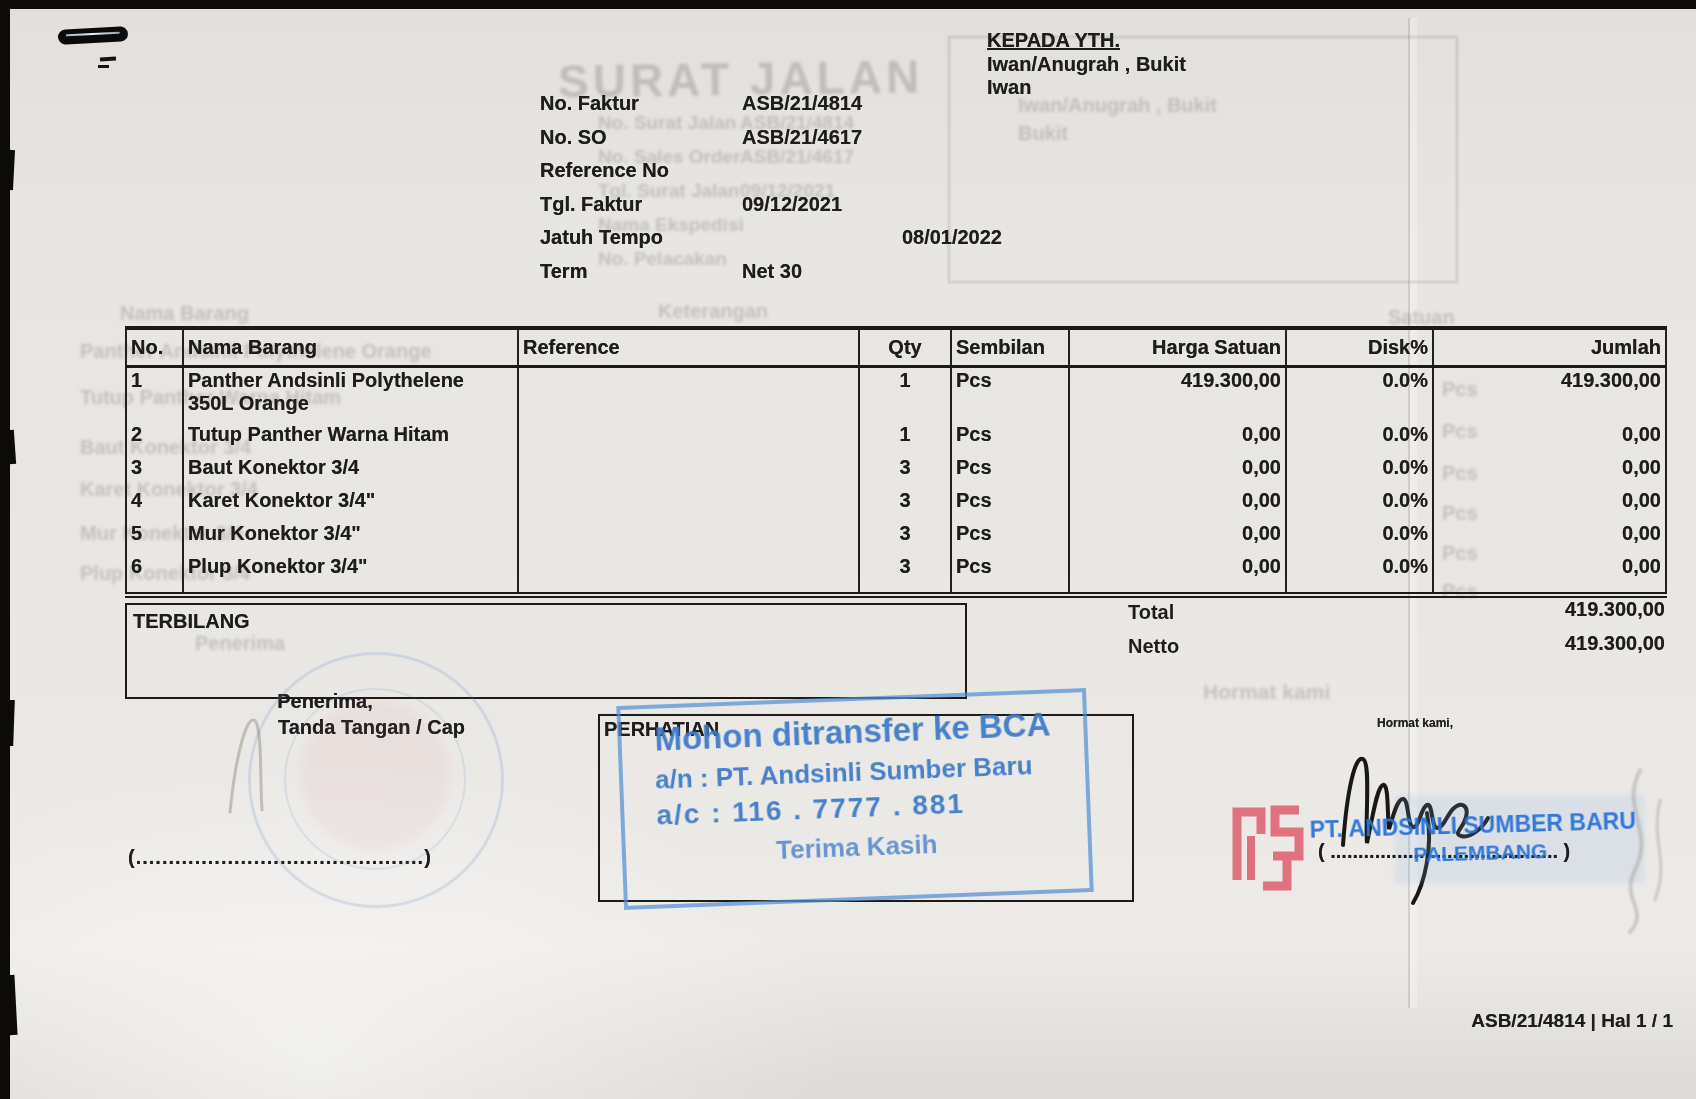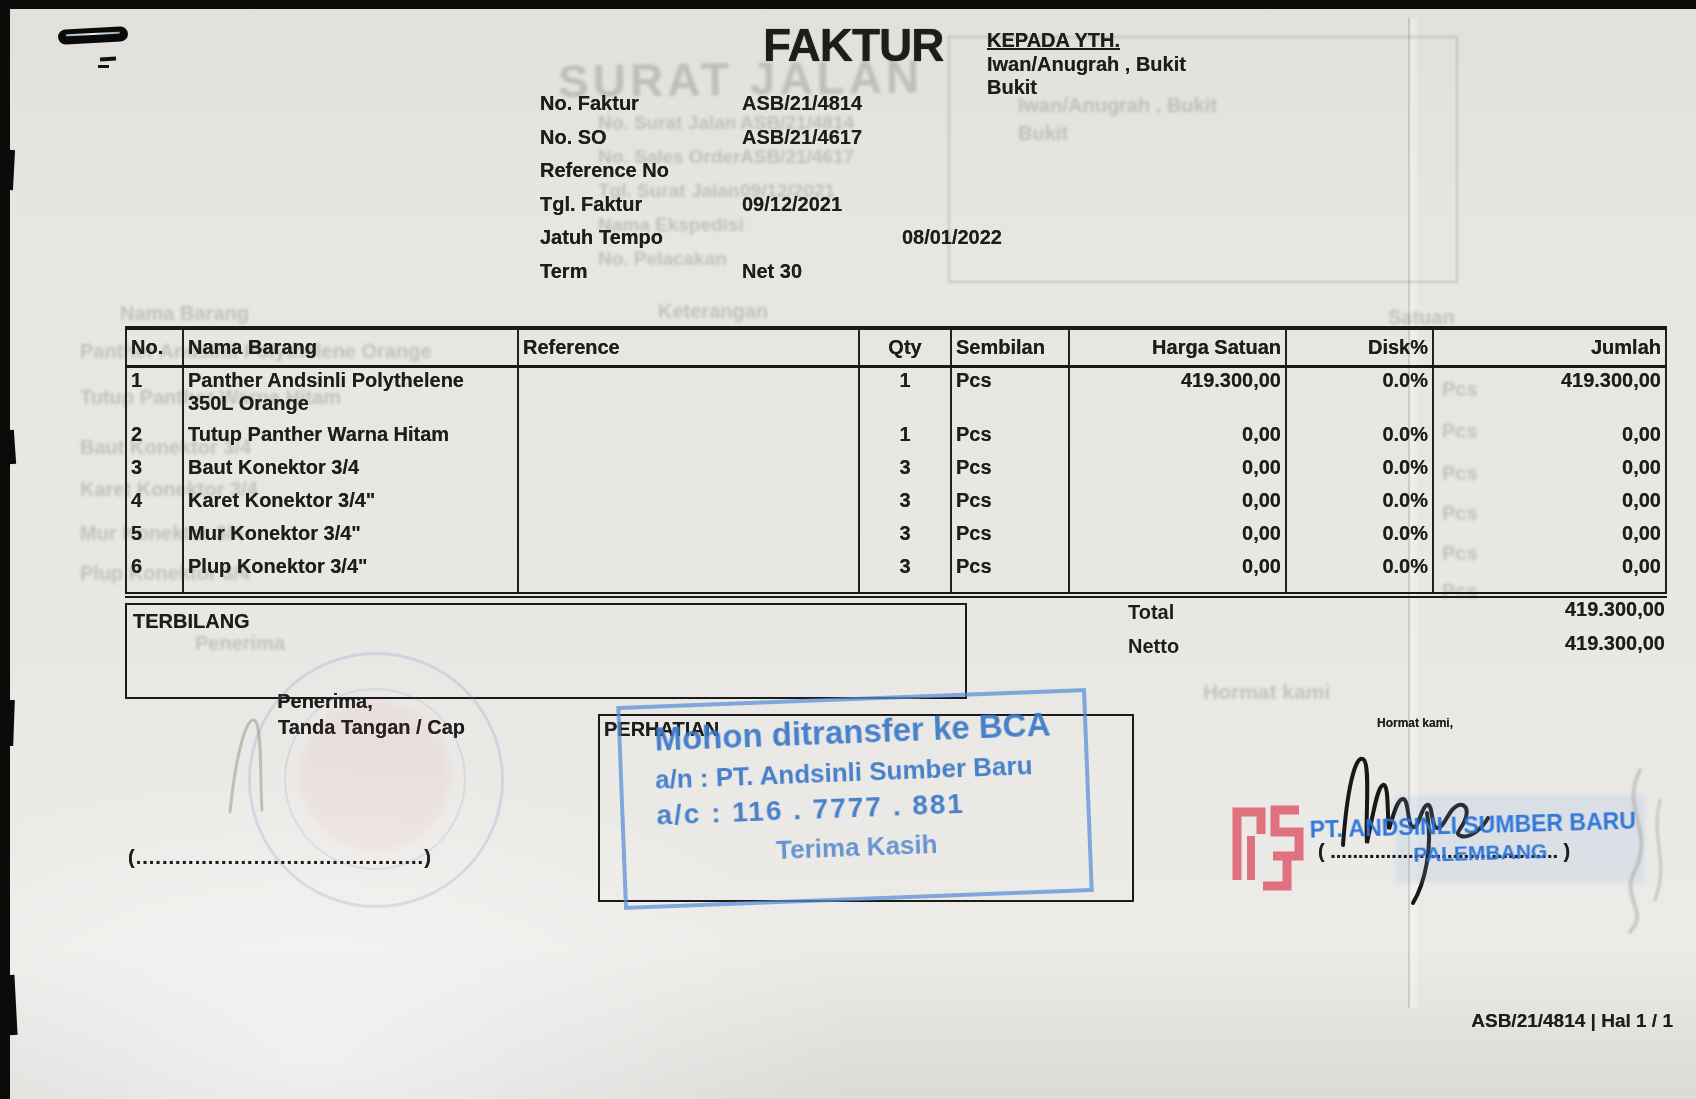--- a/index.html
+++ b/index.html
@@ -140,24 +140,23 @@
       <div class="abs ghost" style="left: 1442px; top: 378px; font-size: 20px;">Pcs</div>
       <div class="abs ghost" style="left: 1442px; top: 420px; font-size: 20px;">Pcs</div>
       <div class="abs ghost" style="left: 1442px; top: 462px; font-size: 20px;">Pcs</div>
       <div class="abs ghost" style="left: 1442px; top: 502px; font-size: 20px;">Pcs</div>
       <div class="abs ghost" style="left: 1442px; top: 542px; font-size: 20px;">Pcs</div>
       <div class="abs ghost" style="left: 1442px; top: 580px; font-size: 20px;">Pcs</div>
     </div>
   <div class="abs ghost" style="left:195px;top:632px;font-size:20px;">Penerima</div>
   <div class="abs ghost" style="left:1203px;top:680px;font-size:21px;">Hormat kami</div>
 
-  <div class="abs" id="faktur-title">FAKTUR</div>
   <div class="abs print" id="kepada-label">KEPADA YTH.</div>
   <div class="abs semib" id="kepada-1">Iwan/Anugrah , Bukit</div>
-  <div class="abs semib" id="kepada-2">Bukit</div>
+  <div class="abs semib" id="kepada-2">Iwan</div>
   <div id="meta-fields">
       <div class="abs print meta-label" style="top: 92px;">No. Faktur</div>
       <div class="abs semib meta-value" style="top: 92px;">ASB/21/4814</div>
       <div class="abs print meta-label" style="top: 126px;">No. SO</div>
       <div class="abs semib meta-value" style="top: 126px;">ASB/21/4617</div>
       <div class="abs print meta-label" style="top: 159px;">Reference No</div>
       <div class="abs semib meta-value" style="top: 159px;"></div>
       <div class="abs print meta-label" style="top: 193px;">Tgl. Faktur</div>
       <div class="abs semib meta-value" style="top: 193px;">09/12/2021</div>
       <div class="abs print meta-label" style="top: 226px;">Jatuh Tempo</div>

